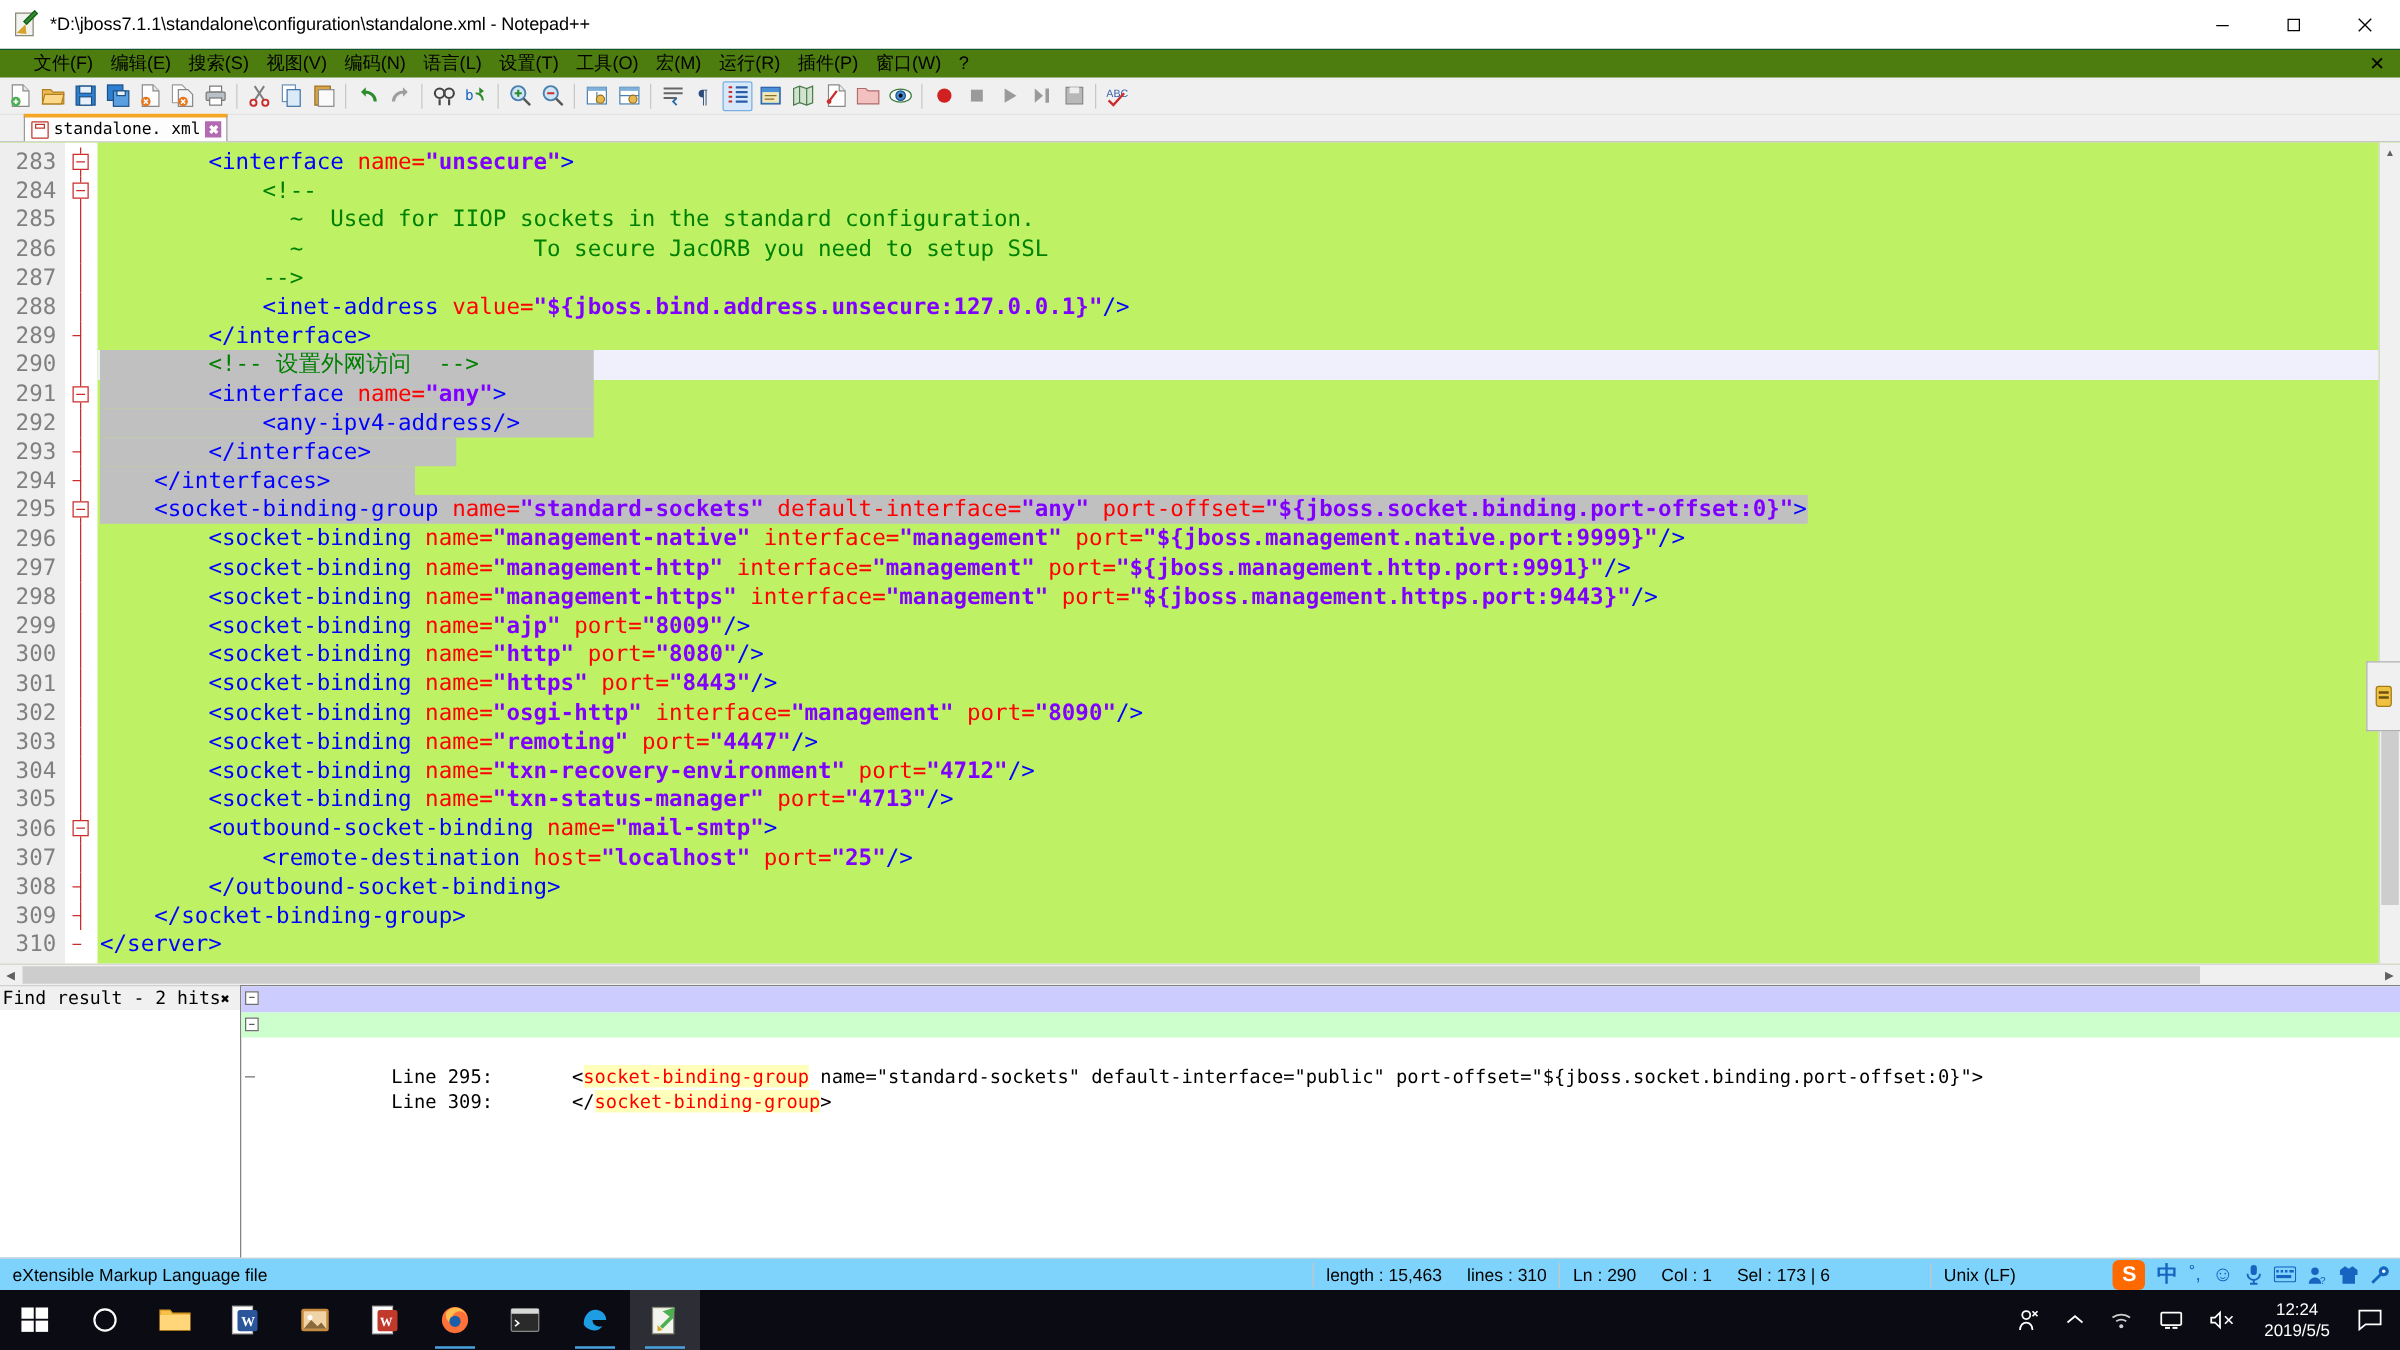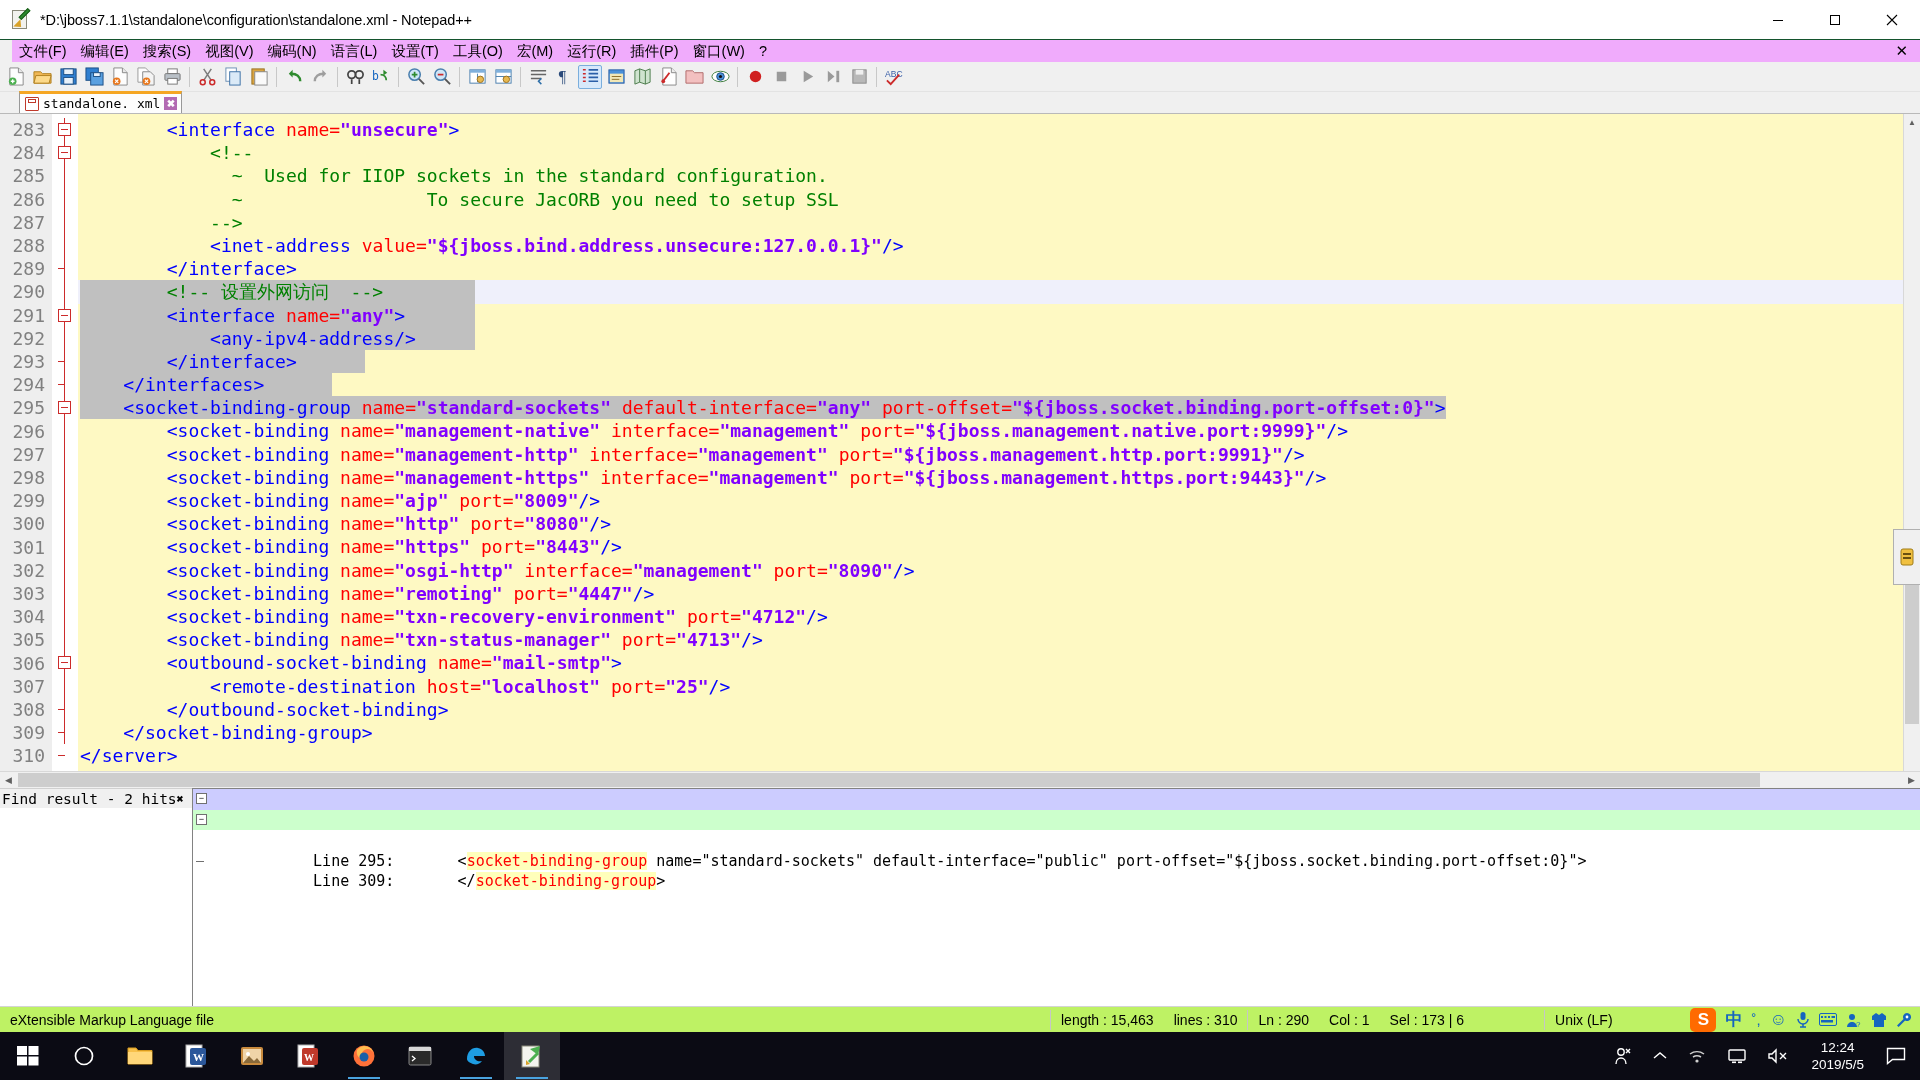--- a/index.html
+++ b/index.html
@@ -69,27 +69,26 @@
     width: 57px; height: 40px;
     display: flex; align-items: center; justify-content: center;
     font-size: 16px;
     color: #000;
   }
   .win-btn svg { display:block; }
 
   
   .menubar {
     height: 22px;
-    background: #f0abfc;
+    background: #4d7c0f;
     display: flex;
     align-items: center;
     flex: none;
-    padding-left: 0;
-    position: relative;
-    margin-left: 12px;
+    padding-left: 20px;
+    position: relative;
   }
   .menu-item {
     font-size: 14.5px;
     color: #000;
     padding: 1px 7px 2px 7px;
     white-space: nowrap;
     line-height: 18px;
   }
   .menu-close {
     margin-left: auto;
@@ -167,21 +166,21 @@
     font-family: "Liberation Sans", sans-serif;
     flex: none;
   }
 
   
   .editor-wrap {
     flex: none;
     height: 657px;
     display: flex;
     position: relative;
-    background: #fef9c3;
+    background: #bef264;
     overflow: hidden;
   }
   .editor {
     flex: 1;
     display: flex;
     position: relative;
     overflow: hidden;
     font-family: "DejaVu Sans Mono", monospace;
   }
   .gutter {
@@ -359,21 +358,21 @@
   .fr-fold.tick {
     border: none; background: transparent;
   }
   .fr-fold.tick:after {
     content:""; position:absolute; left:0; top:6px; width:8px; height:1px; background:#707070;
   }
 
   
   .statusbar {
     height: 26px;
-    background: #bef264;
+    background: #7dd3fc;
     display: flex;
     align-items: center;
     flex: none;
     border-top: 1px solid #d4d4d4;
     font-size: 14px;
     color: #000;
   }
   .sb-cell {
     padding: 0 10px;
     height: 26px;

